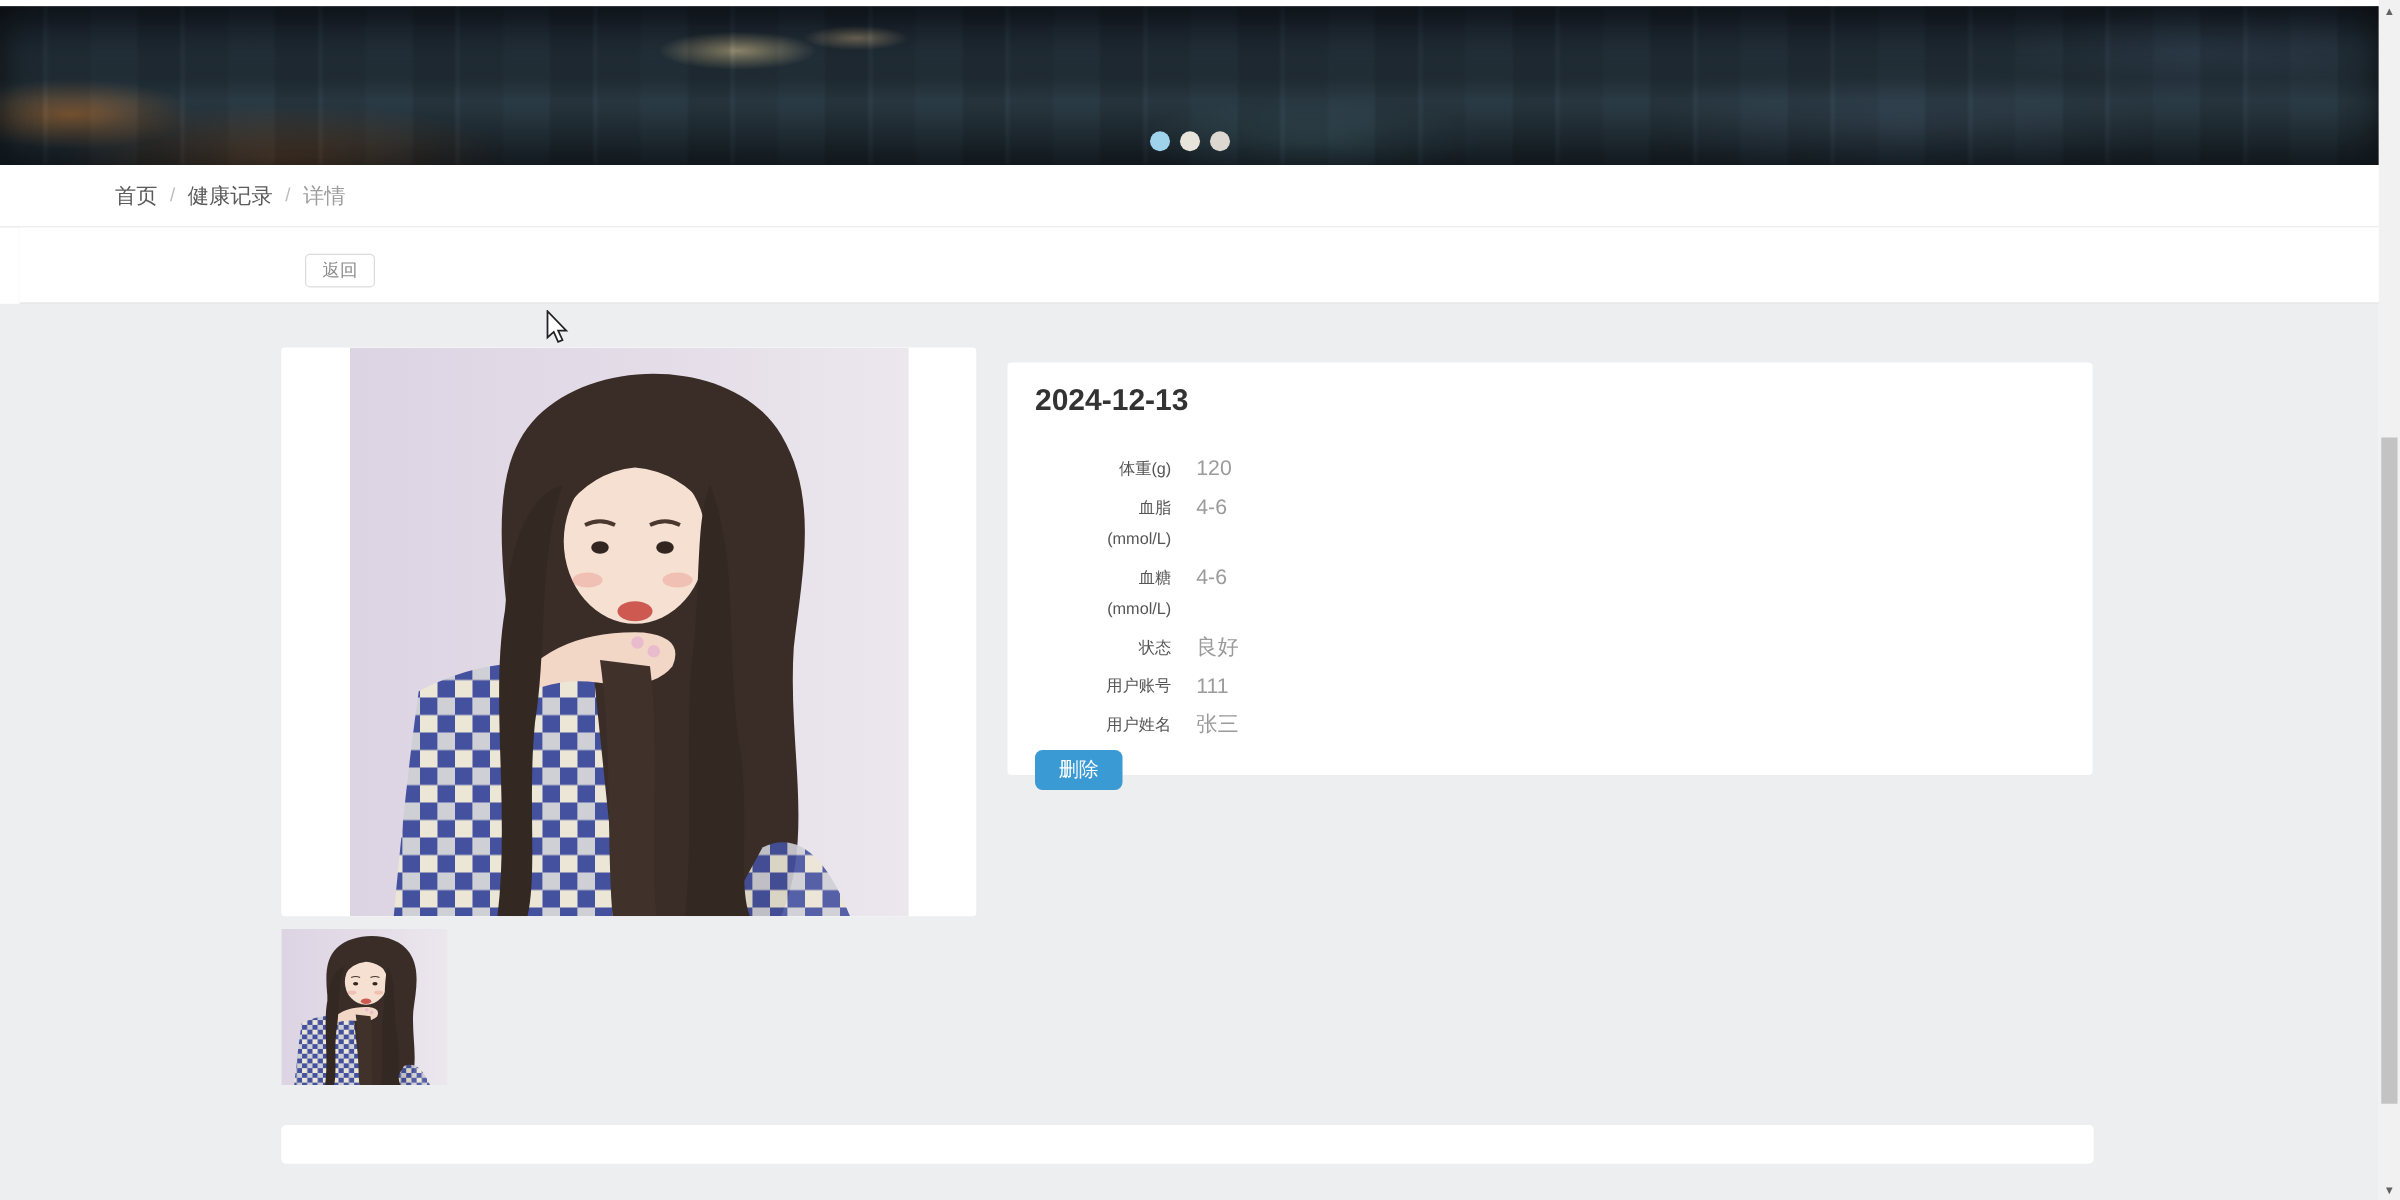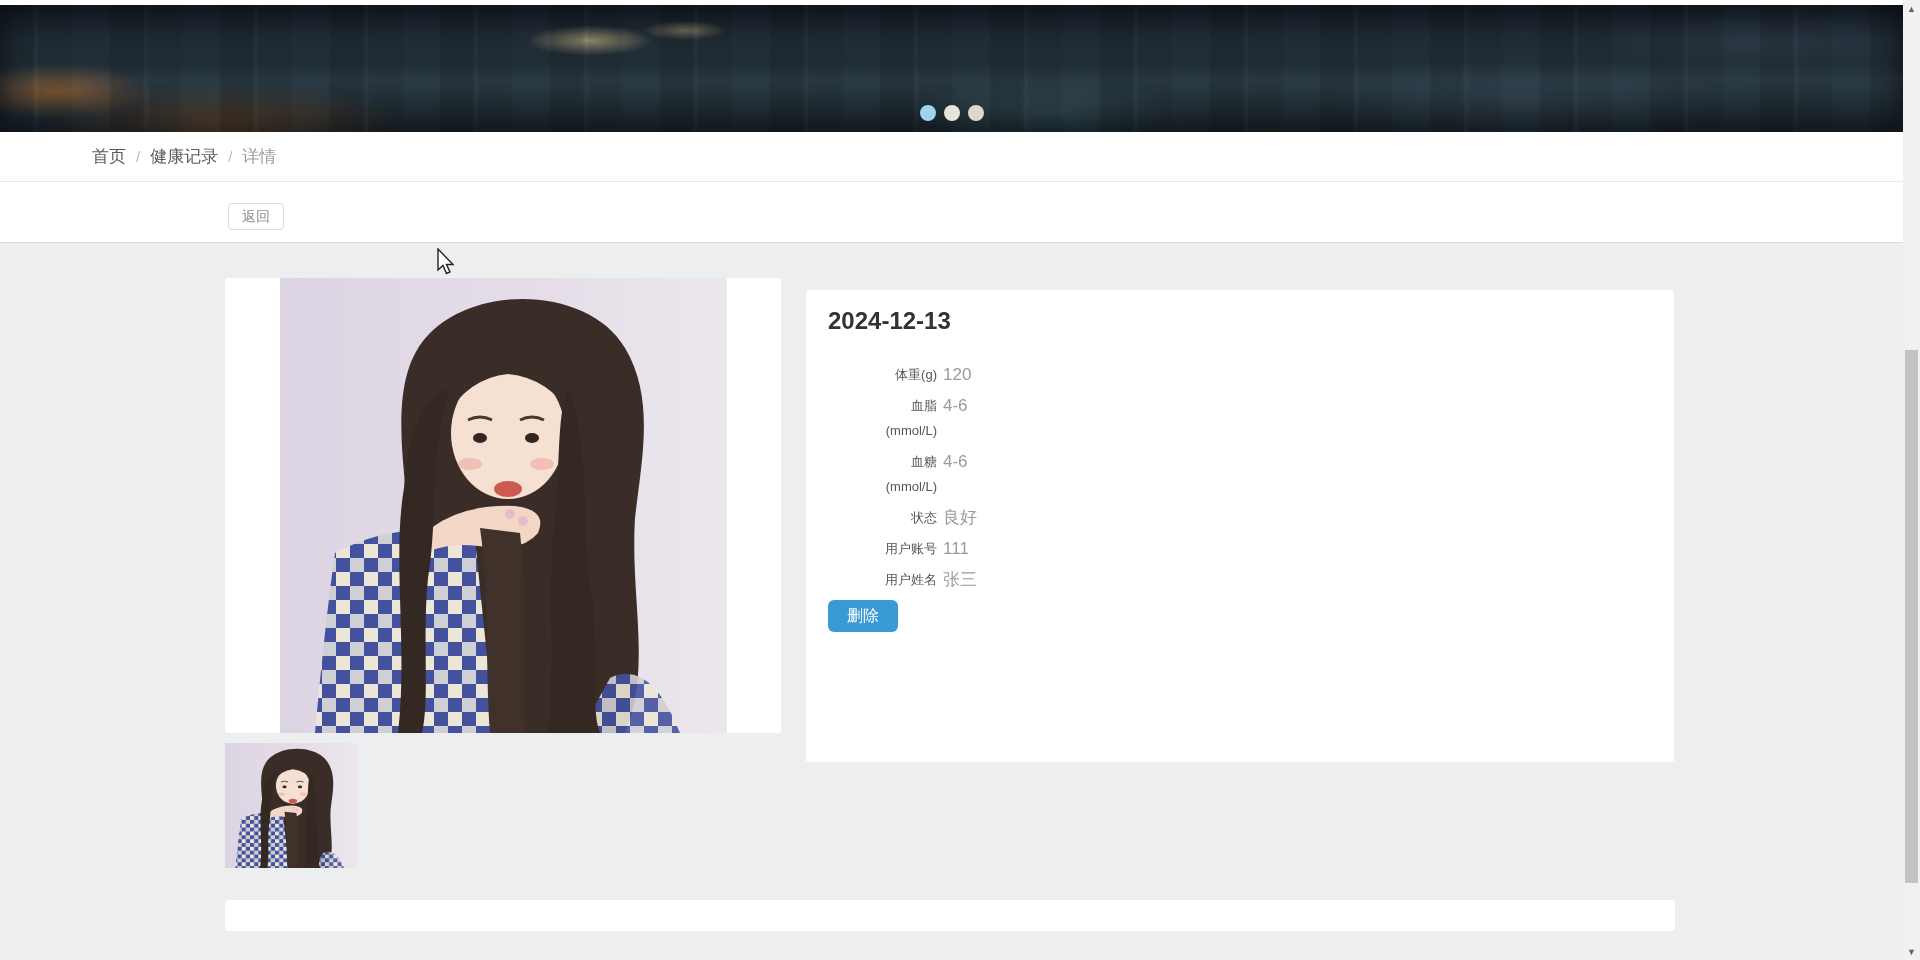--- a/index.html
+++ b/index.html
@@ -33,38 +33,38 @@
   .dot.active { background:#9fd3ec; }
 
   
   .crumb-bar { position:absolute; left:0; top:132px; width:1903px; height:50px; background:#ffffff; border-bottom:1px solid #e8e8e8; display:flex; align-items:center; padding-left:92px; }
   .crumb { display:flex; align-items:center; gap:10px; font-size:17px; }
   .crumb .link { color:#5a5a5a; cursor:pointer; }
   .crumb .sep { color:#bcbcbc; font-size:15px; }
   .crumb .current { color:#9d9d9d; }
 
   
-  .toolbar { position:absolute; left:0; top:182px; width:1903px; height:61px; background:#ffffff; border-bottom:1px solid #dddddd; box-shadow:0 2px 3px rgba(0,0,0,.05); }
+  .toolbar { position:absolute; left:16px; top:182px; width:1903px; height:61px; background:#ffffff; border-bottom:1px solid #dddddd; box-shadow:0 2px 3px rgba(0,0,0,.05); }
   .btn-back { position:absolute; left:228px; top:21px; width:56px; height:27px; background:#ffffff; border:1px solid #dcdcdc; border-radius:4px; color:#8c8c8c; font-size:14px; cursor:pointer; font-family:inherit; }
 
   
   .main { position:absolute; left:0; top:243px; width:1903px; height:717px; background:#edeef0; }
 
   .photo-card { position:absolute; left:225px; top:35px; width:556px; height:455px; background:#ffffff; border-radius:3px; display:flex; justify-content:center; overflow:hidden; }
   .photo-main { width:447px; height:455px; }
   .thumb { position:absolute; left:225px; top:500px; width:133px; height:125px; overflow:hidden; cursor:pointer; }
   .thumb svg { width:133px; height:125px; display:block; }
 
-  .detail-card { position:absolute; left:806px; top:47px; width:868px; height:472px; background:#ffffff; border-radius:3px; padding:16px 36px 0 22px; }
+  .detail-card { position:absolute; left:806px; top:47px; width:868px; height:330px; background:#ffffff; border-radius:3px; padding:16px 36px 0 22px; }
   .detail-title { font-size:24px; font-weight:700; color:#333333; line-height:30px; }
   .fields { margin-top:26px; }
   .field-row { display:flex; margin-bottom:6px; }
   .field-label { width:109px; text-align:right; color:#555555; font-size:13px; line-height:25px; }
   .field-label .lab-line { display:block; }
-  .field-value { margin-left:6px; color:#9b9b9b; font-size:17px; line-height:25px; }
+  .field-value { margin-left:20px; color:#9b9b9b; font-size:17px; line-height:25px; }
   .btn-delete { margin-top:2px; width:70px; height:32px; background:#3a9ad3; border:none; border-radius:6px; color:#ffffff; font-size:16px; cursor:pointer; font-family:Liberation Sans, sans-serif; }
 
   .footer-bar { position:absolute; left:225px; top:657px; width:1450px; height:31px; background:#ffffff; border-radius:4px; }
 
   
   .scrollbar { position:absolute; right:0; top:0; width:17px; height:960px; background:#f1f1f1; }
   .sb-arrow { position:absolute; left:0; width:17px; height:17px; display:flex; align-items:center; justify-content:center; color:#636363; font-size:9px; cursor:pointer; }
   .sb-up { top:0; }
   .sb-down { bottom:0; }
   .sb-thumb { position:absolute; left:2px; top:350px; width:13px; height:533px; background:#c3c3c3; cursor:grab; }

